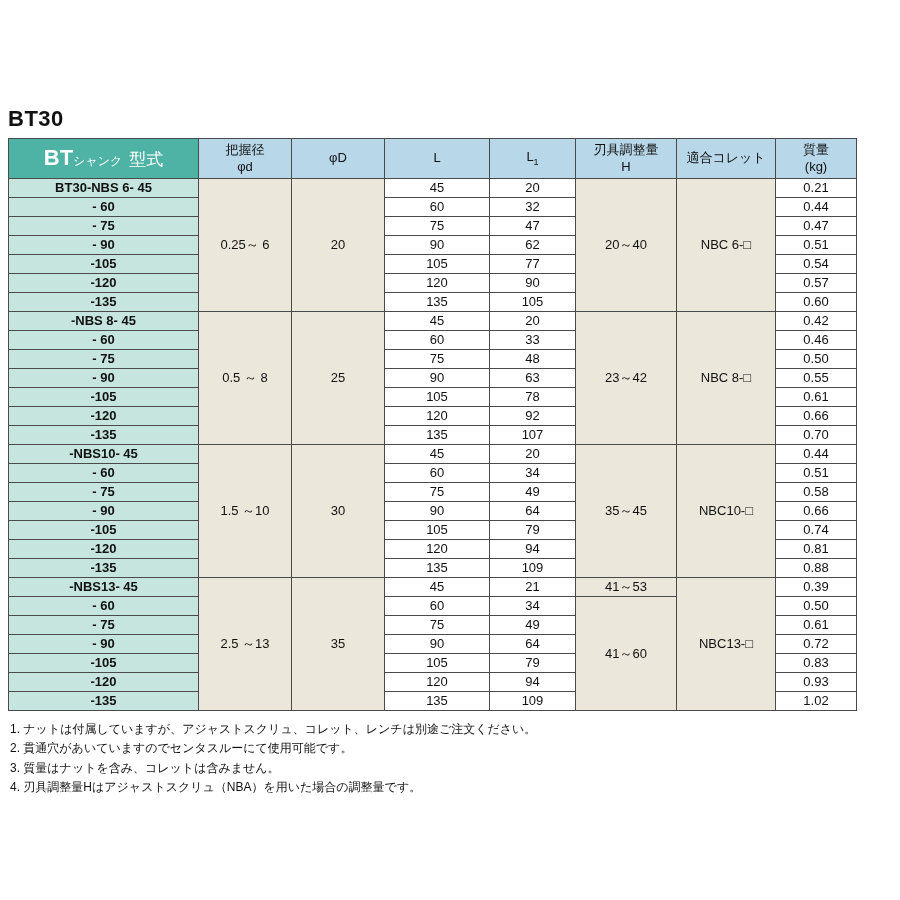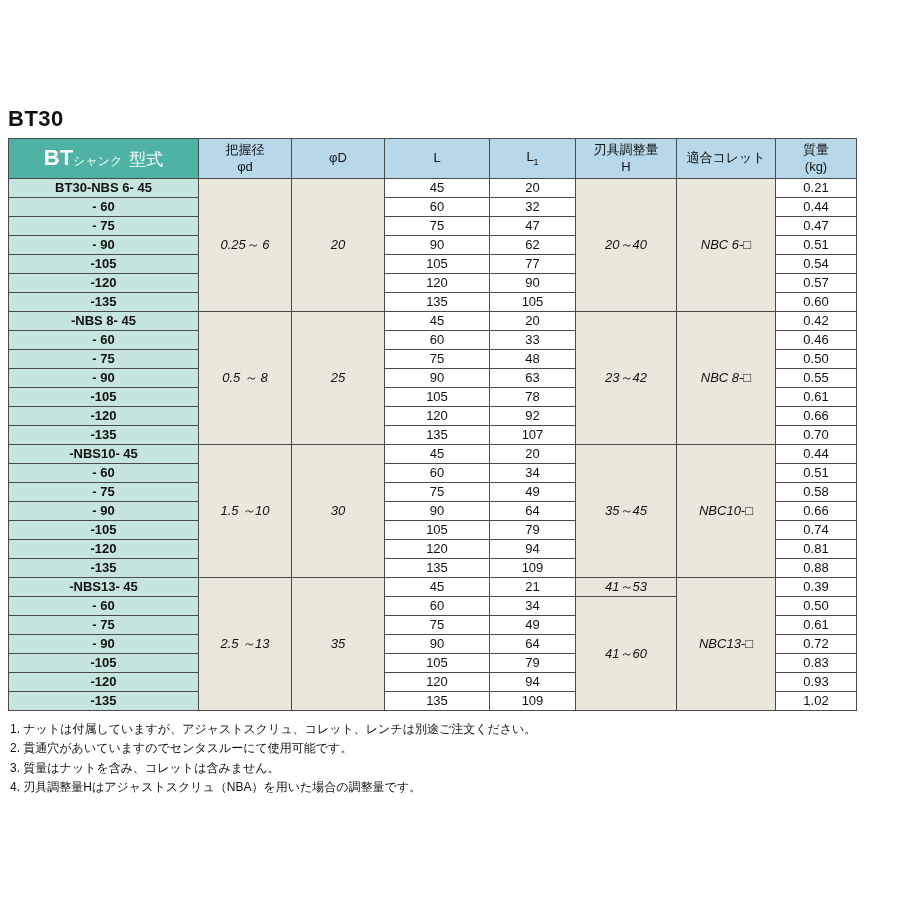--- a/index.html
+++ b/index.html
@@ -38,21 +38,21 @@
   .h-type{font-size:17px;margin-left:7px;}
   .spec thead sub{font-size:9px;}
   .spec tbody td{
     height:18px;line-height:18px;font-size:13px;
     text-align:center;vertical-align:middle;padding:0;
   }
   .model-cell{
     background:var(--mint);font-weight:bold;
     text-align:right;padding-right:24px;margin-left:48px;
   }
-  .beige-cell{background:var(--beige);font-style:italic;}
+  .beige-cell{background:var(--beige);}
   .num-cell{background:#ffffff;}
   .notes{margin:9px 0 0 2px;font-size:12px;line-height:1.62;color:#111;}
 </style>
 </head>
 <body>
 
 <div class="page">
   <div class="title">BT30</div>
 
   <table class="spec">

